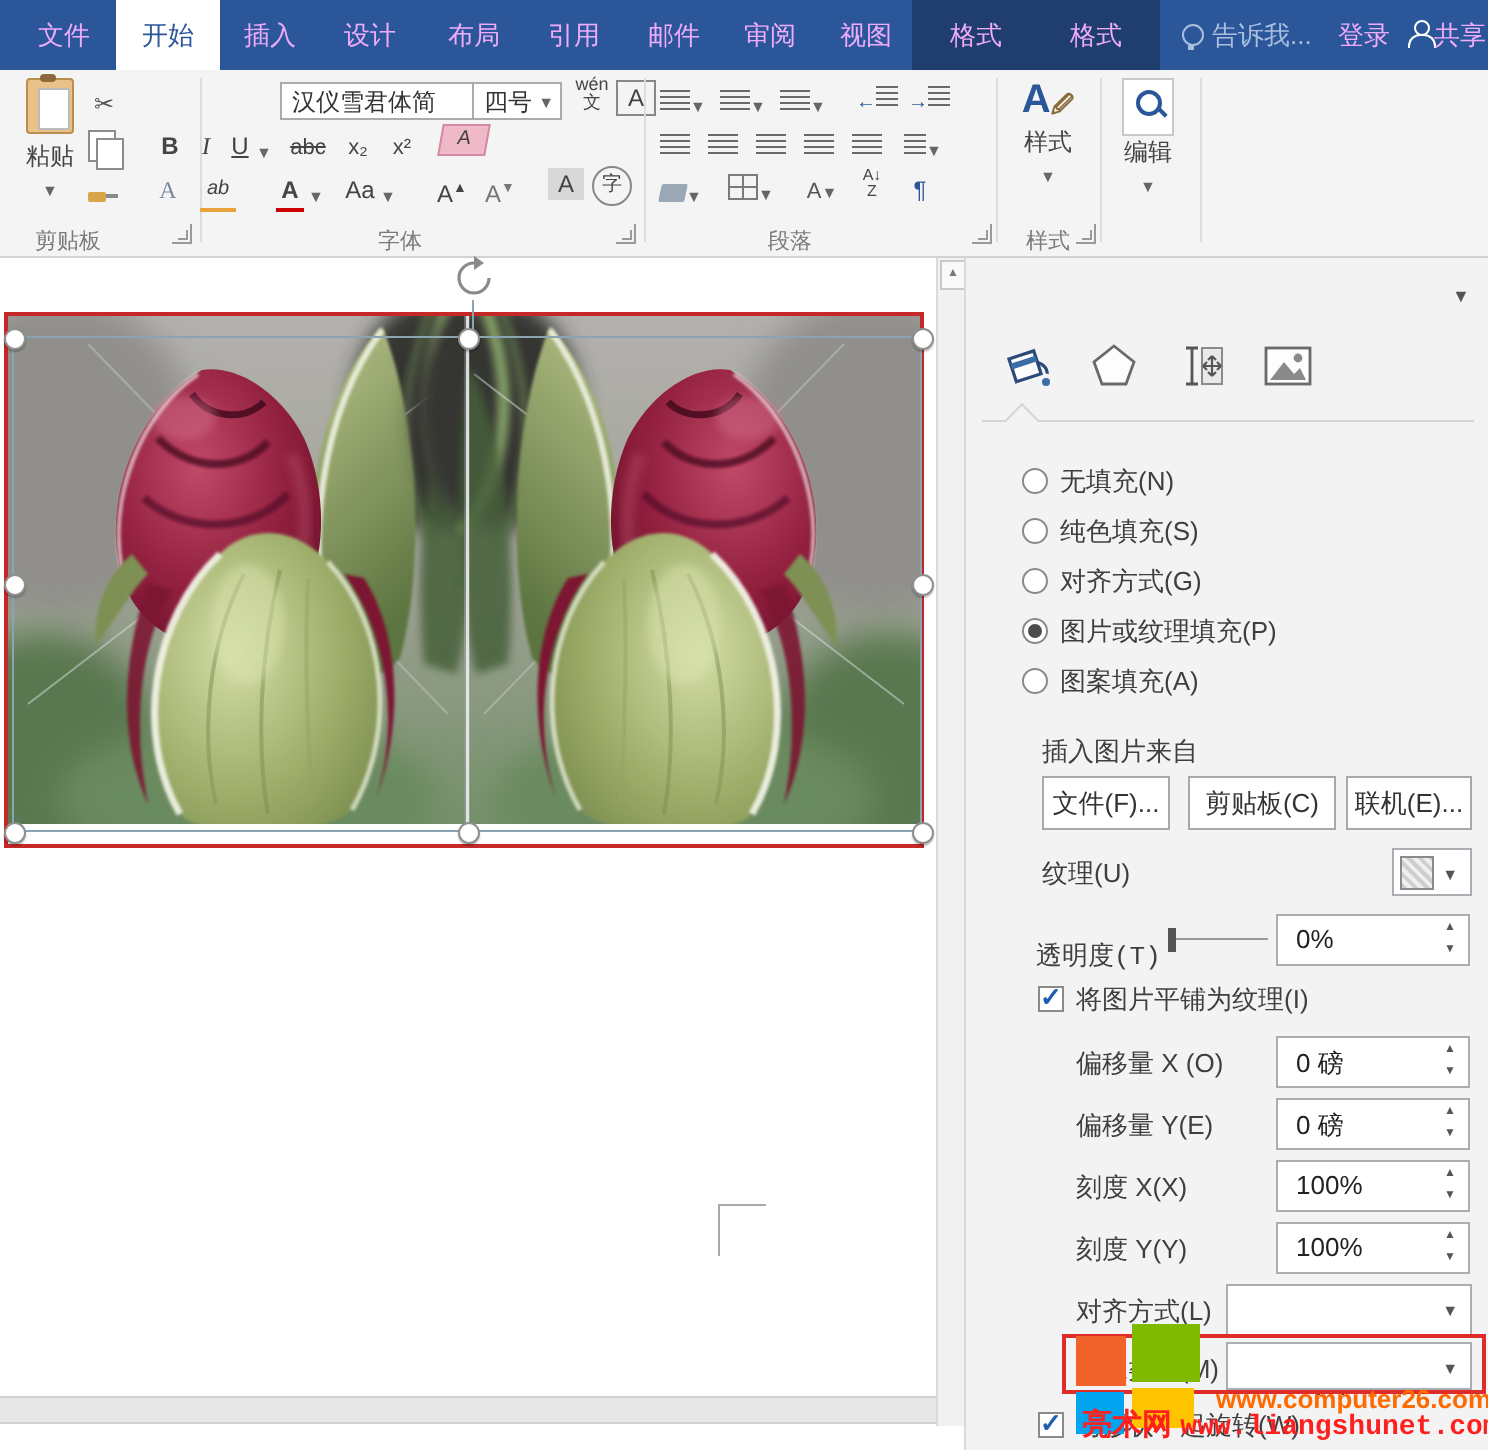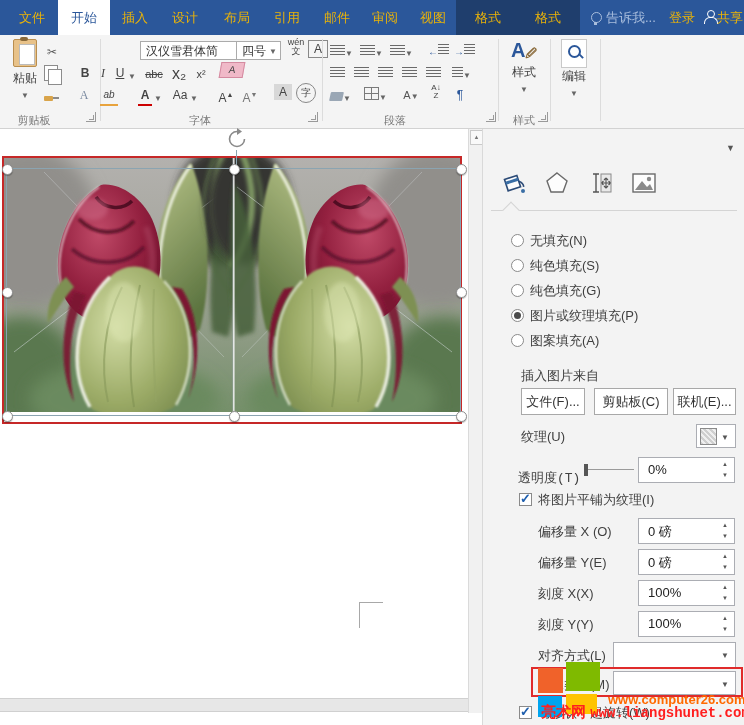--- a/index.html
+++ b/index.html
@@ -2,21 +2,21 @@
 <html><head>
 <meta charset="utf-8">
 <style>
   html,body{margin:0;padding:0;background:#fff;}
   .app{position:relative;width:744px;height:725px;overflow:hidden;
        font-family:"Liberation Sans",sans-serif;background:#fff;-webkit-font-smoothing:antialiased;}
   .abs{position:absolute;}
   
   .tabbar{position:absolute;left:0;top:0;width:744px;height:35px;background:#2b579a;}
   .ctxstrip{position:absolute;left:456px;top:0;width:124px;height:35px;background:#1f3e6d;}
-  .tab{position:absolute;top:0;height:35px;line-height:35px;color:#eab308;font-size:13px;text-align:center;cursor:default;}
+  .tab{position:absolute;top:0;height:35px;line-height:35px;color:#f0abfc;font-size:13px;text-align:center;cursor:default;}
   .tab.active{background:#fff;color:#2b579a;}
   .tab.dim{color:#a9bedd;}
   
   .ribbon{position:absolute;left:0;top:35px;width:744px;height:94px;background:#f4f4f4;border-bottom:1px solid #d2d2d2;box-sizing:border-box;}
   .gsep{position:absolute;top:4px;width:1px;height:82px;background:#dcdcdc;}
   .glabel{position:absolute;top:78px;font-size:11px;color:#7a7a7a;text-align:center;}
   .launcher{position:absolute;top:77px;width:9px;height:9px;border-left:1px solid #9a9a9a;border-top:1px solid #9a9a9a;transform:rotate(180deg);}
   .launcher::after{content:"";position:absolute;left:1px;top:1px;width:4px;height:4px;border-left:1px solid #9a9a9a;border-top:1px solid #9a9a9a;}
   .ric{position:absolute;font-size:12px;color:#444;line-height:18px;text-align:center;cursor:default;}
   .combo{position:absolute;height:19px;background:#fff;border:1px solid #ababab;font-size:12px;color:#333;line-height:19px;padding-left:5px;box-sizing:border-box;}
@@ -134,21 +134,21 @@
     <span class="ric" style="left:285px;top:3px;width:22px;font-size:9px;line-height:9px;">
       <span>wén</span><br><span>文</span>
     </span>
     <span class="ric" style="left:308px;top:5px;width:18px;border:1px solid #888;height:16px;line-height:16px;">A</span>
 
     <span class="ric" style="left:78px;top:29px;width:14px;font-weight:bold;">B</span>
     <span class="ric" style="left:98px;top:29px;width:10px;font-style:italic;font-family:'Liberation Serif',serif;">I</span>
     <span class="ric" style="left:114px;top:29px;width:12px;text-decoration:underline;">U</span>
     <span class="ric caret" style="left:128px;top:33px;">▼</span>
     <span class="ric" style="left:142px;top:30px;width:24px;text-decoration:line-through;font-size:11px;">abc</span>
-    <span class="ric" style="left:170px;top:30px;width:18px;font-size:16px;">x₂</span>
+    <span class="ric" style="left:170px;top:30px;width:18px;font-size:11px;">x₂</span>
     <span class="ric" style="left:192px;top:30px;width:18px;font-size:11px;">x²</span>
     <span class="ric" style="left:220px;top:27px;width:22px;background:#f0b9c8;height:14px;line-height:14px;font-size:10px;transform:skewX(-10deg);border:1px solid #d48aa0;">A</span>
 
     <span class="ric" style="left:76px;top:51px;width:16px;color:#7b8aa0;font-family:'Liberation Serif',serif;">A</span>
     <span class="ric ylw-ul" style="left:100px;top:51px;width:18px;font-size:10px;font-style:italic;">ab</span>
     <span class="ric red-ul" style="left:138px;top:51px;width:14px;font-weight:bold;">A</span>
     <span class="ric caret" style="left:154px;top:55px;">▼</span>
     <span class="ric" style="left:170px;top:51px;width:20px;">Aa</span>
     <span class="ric caret" style="left:190px;top:55px;">▼</span>
     <span class="ric" style="left:218px;top:51px;width:16px;"><span>A</span><sup style="font-size:7px;">▲</sup></span>
@@ -326,21 +326,21 @@
       <path d="M4,19 L11,10 L16,16 L19,13 L22,19 Z" fill="#8a8a8a"></path>
     </svg>
     <div class="pane-div"></div>
     <div class="notch"></div>
 
     <span class="radio" style="left:28px;top:105px;"></span>
     <span class="ptxt" style="left:47px;top:103px;">无填充(N)</span>
     <span class="radio" style="left:28px;top:130px;"></span>
     <span class="ptxt" style="left:47px;top:128px;">纯色填充(S)</span>
     <span class="radio" style="left:28px;top:155px;"></span>
-    <span class="ptxt" style="left:47px;top:153px;">纯色填充(G)</span>
+    <span class="ptxt" style="left:47px;top:153px;">对齐方式(G)</span>
     <span class="radio sel" style="left:28px;top:180px;"></span>
     <span class="ptxt" style="left:47px;top:178px;">图片或纹理填充(P)</span>
     <span class="radio" style="left:28px;top:205px;"></span>
     <span class="ptxt" style="left:47px;top:203px;">图案填充(A)</span>
 
     <span class="ptxt" style="left:38px;top:238px;">插入图片来自</span>
     <div class="pbtn" style="left:38px;top:259px;width:64px;">文件(F)...</div>
     <div class="pbtn" style="left:111px;top:259px;width:74px;">剪贴板(C)</div>
     <div class="pbtn" style="left:190px;top:259px;width:63px;">联机(E)...</div>
 

